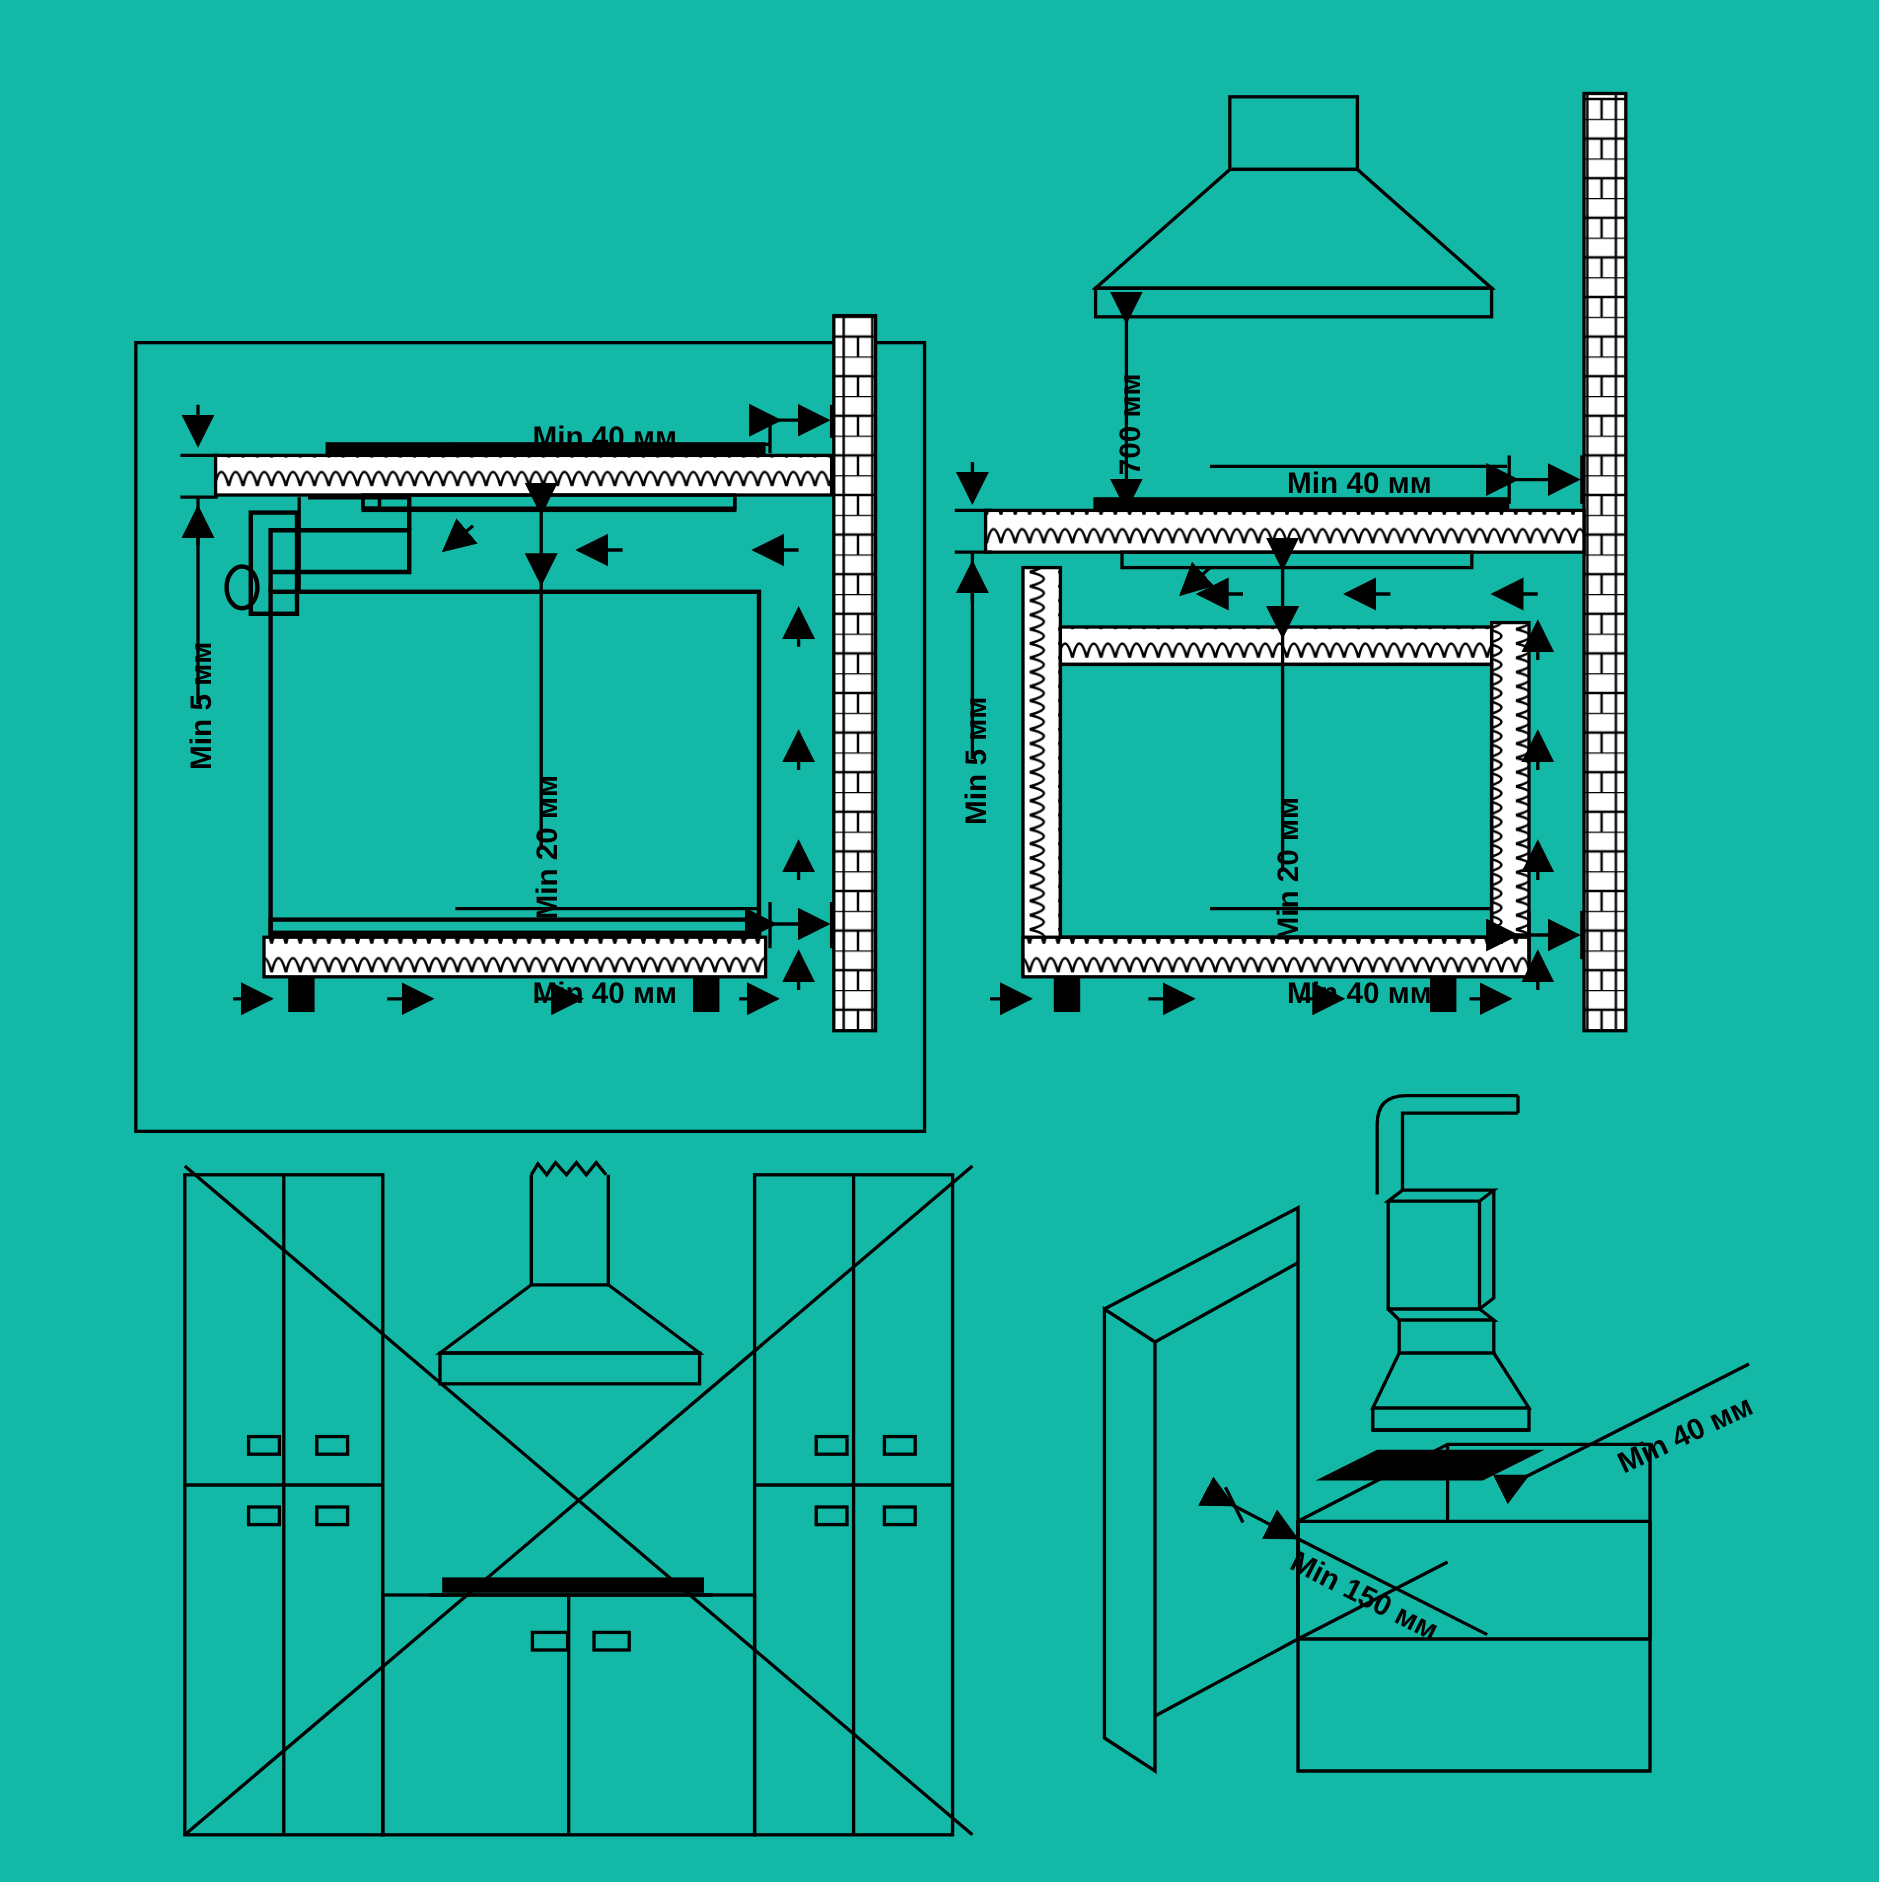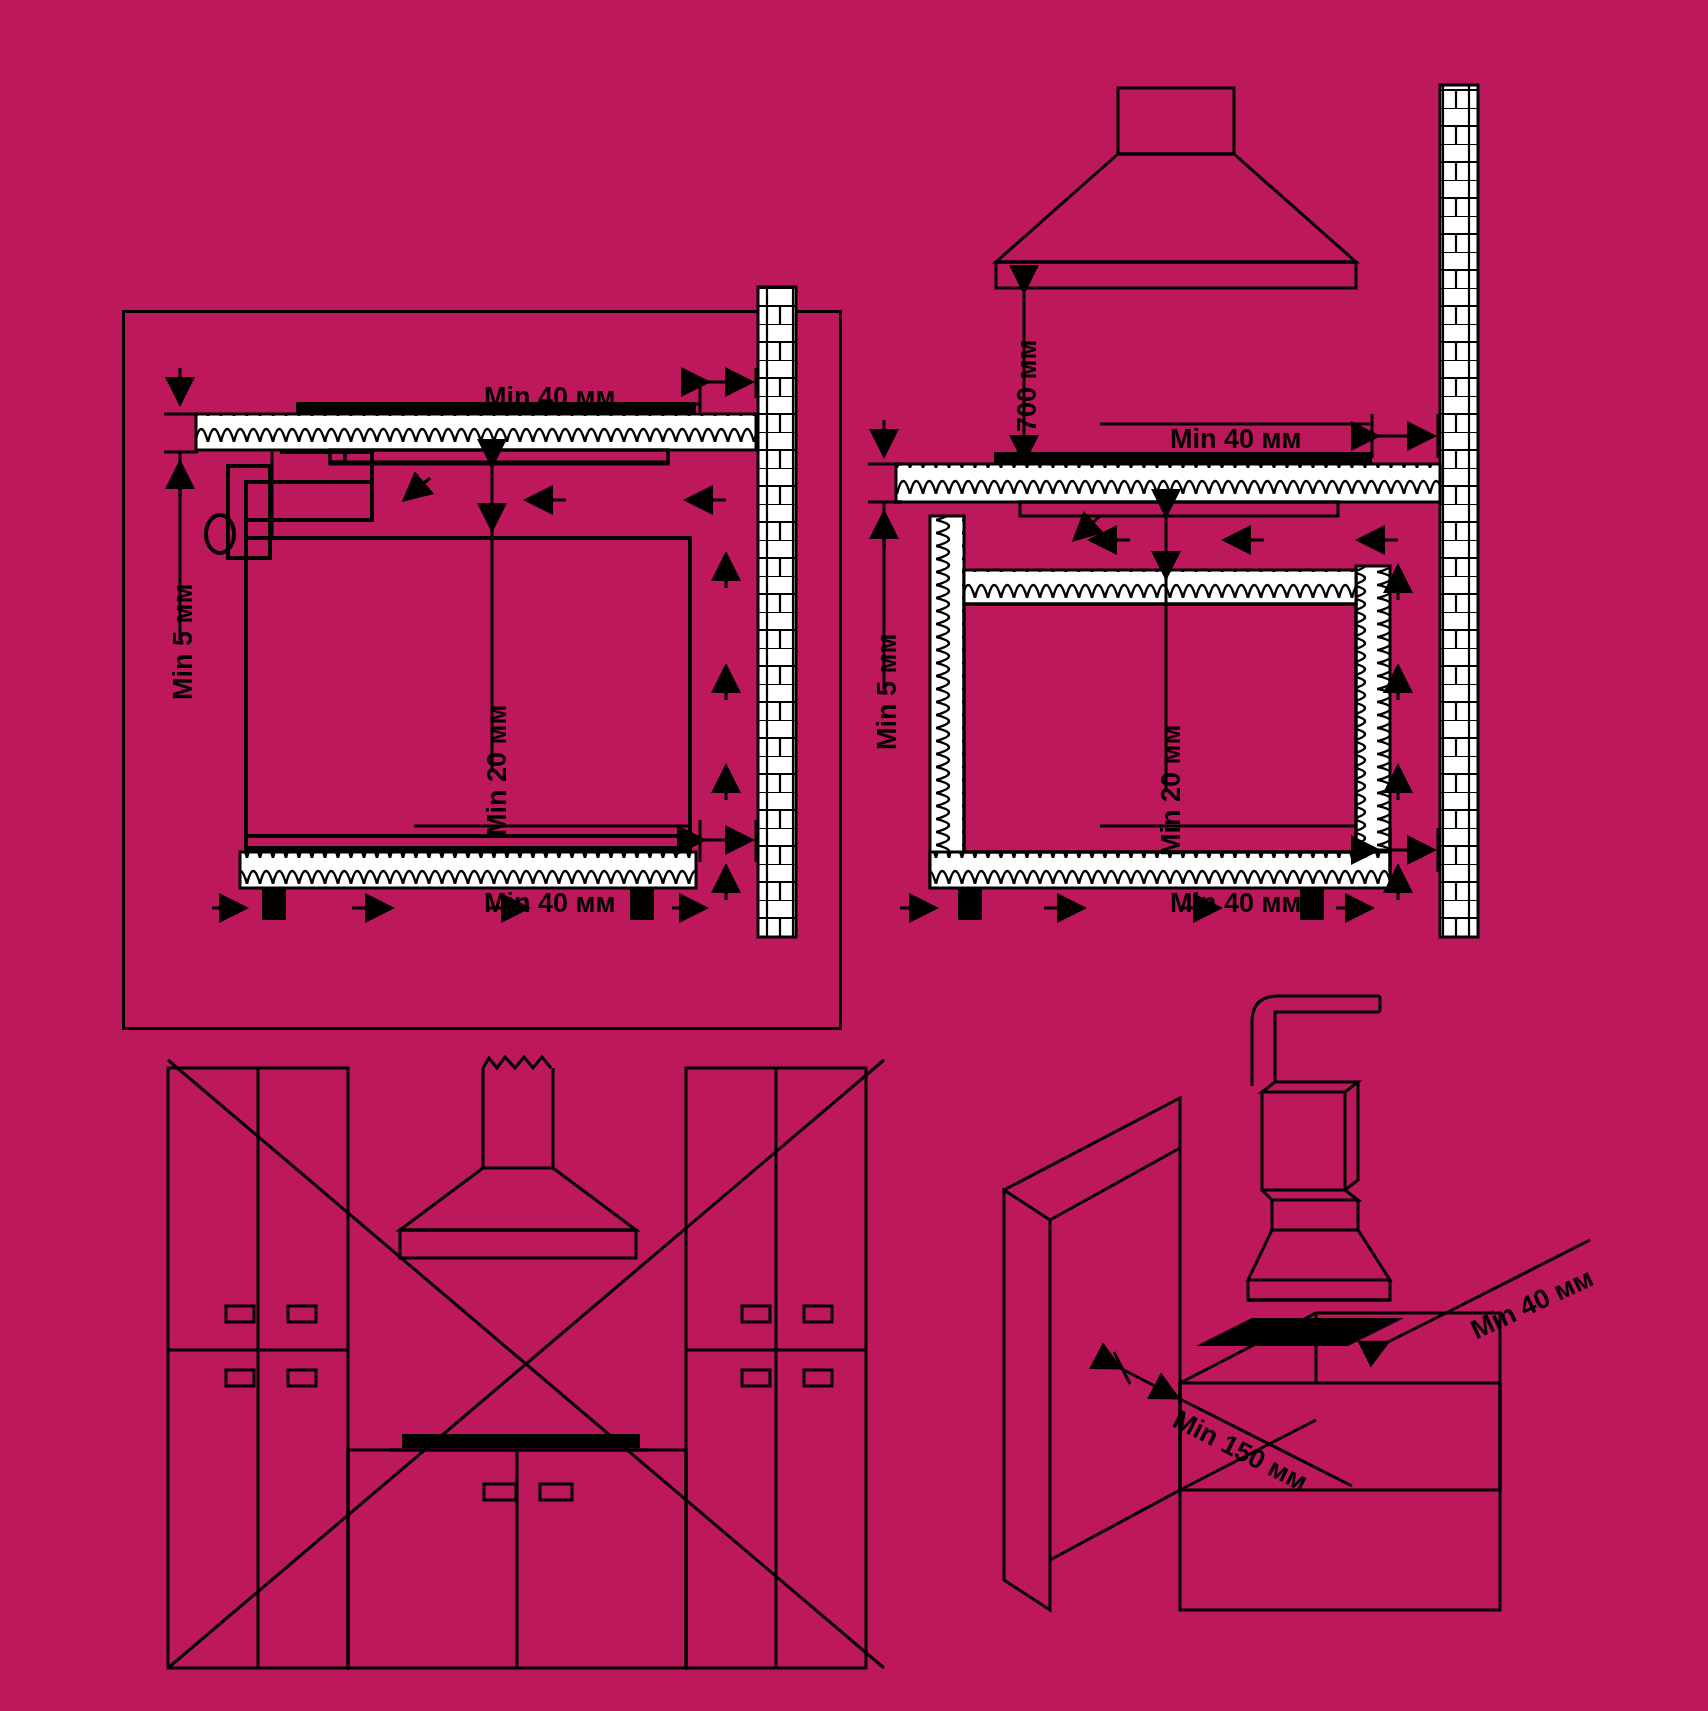--- a/index.html
+++ b/index.html
@@ -1,17 +1,17 @@
 <!DOCTYPE html>
 <html><head>
 <meta charset="utf-8">
 <style>
   html,body{margin:0;padding:0;background:#ffffff;}
   body{font-family:"Liberation Sans",sans-serif;}
-  #page{position:relative;width:1708px;height:1711px;background:#be185d;overflow:hidden;}
+  #page{position:relative;width:1708px;height:1711px;background:#14b8a6;overflow:hidden;}
   .frame{position:absolute;border:3px solid #000;box-sizing:border-box;}
   svg{position:absolute;left:0;top:0;overflow:visible;}
   .lbl{position:absolute;font-family:"Liberation Sans",sans-serif;font-size:27px;font-weight:bold;color:#000;white-space:nowrap;}
   .vert{transform-origin:left top;}
 </style>
 </head>
 <body>
 
 <div id="page">
 

